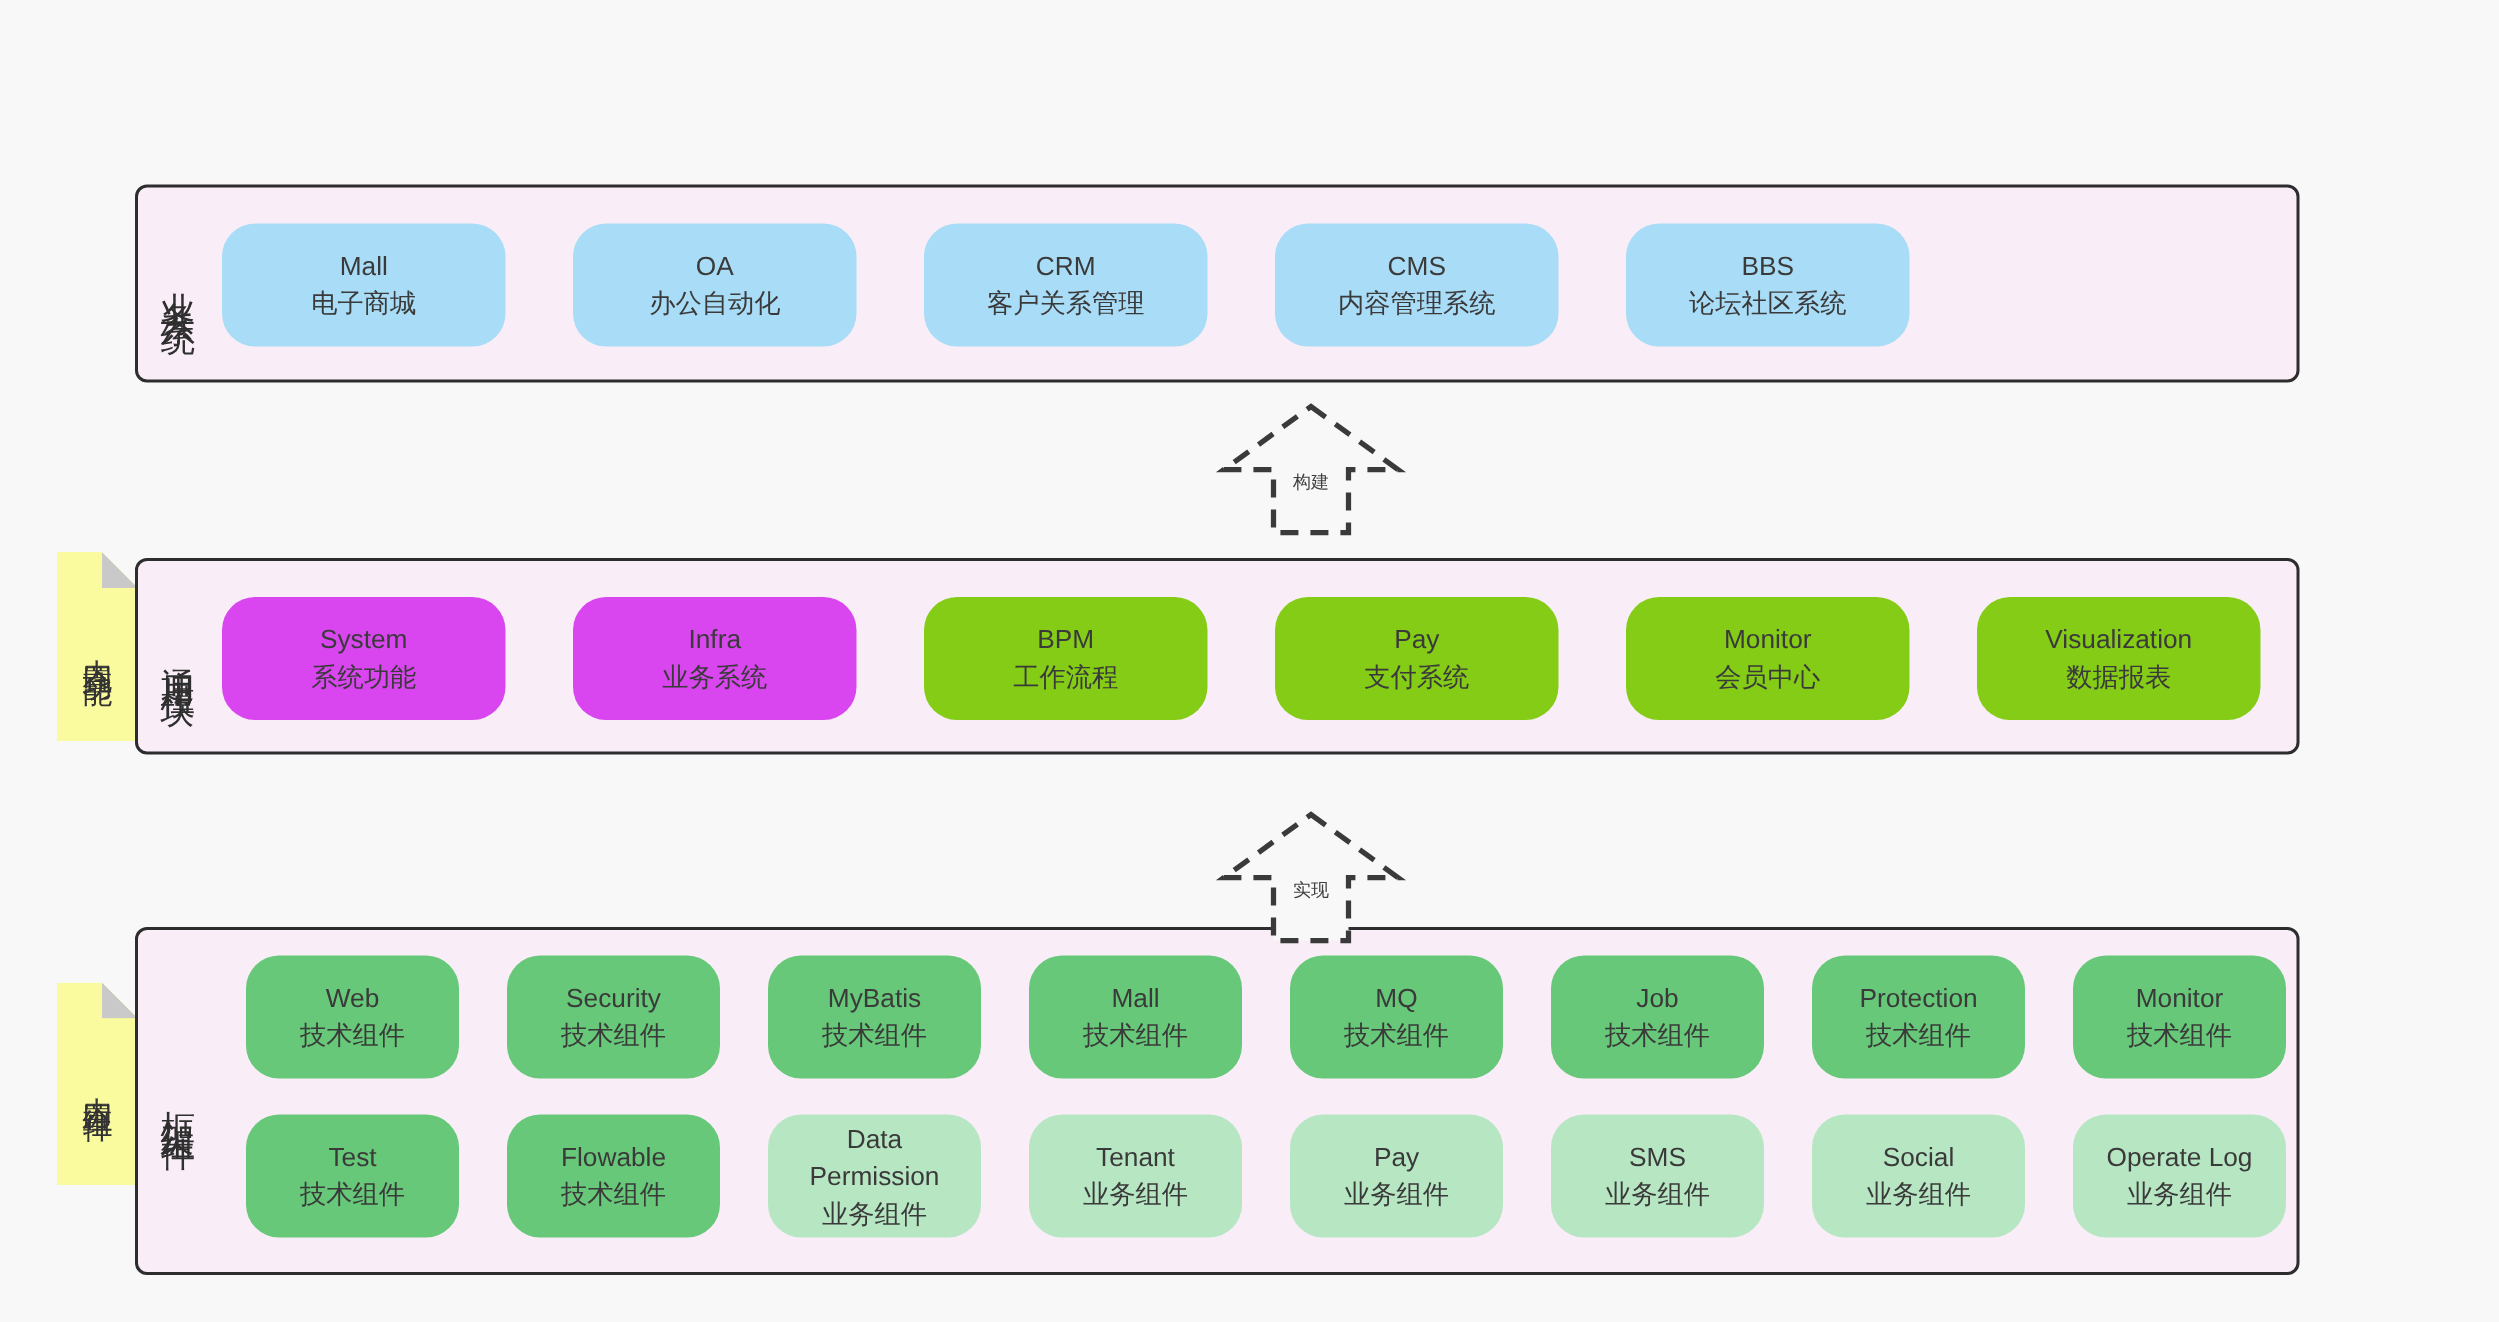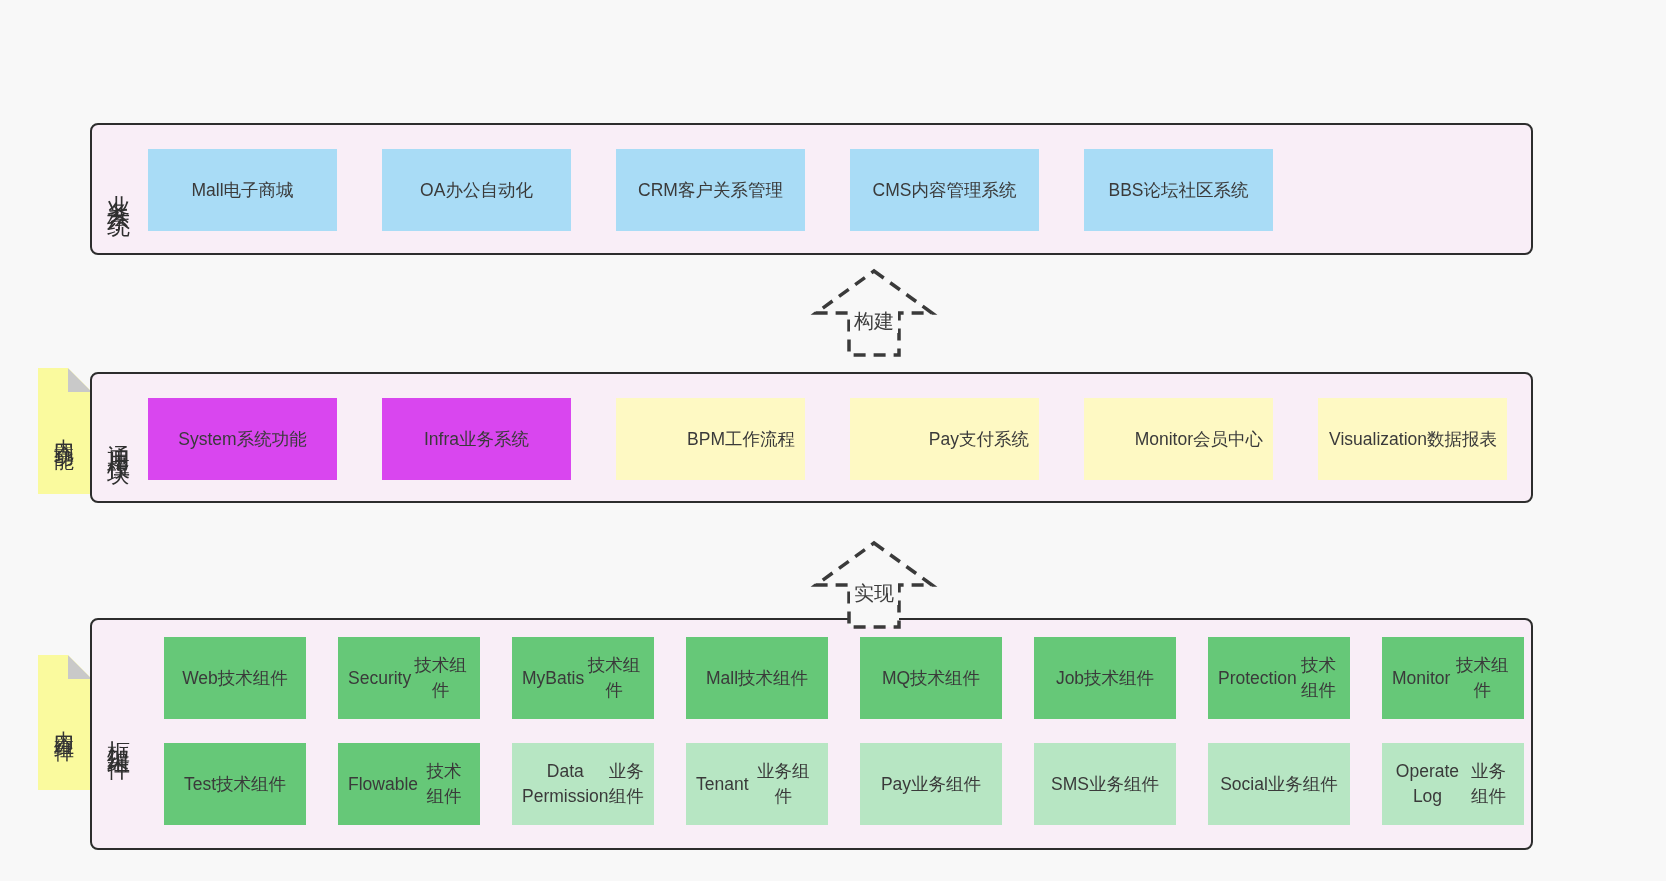--- a/index.html
+++ b/index.html
@@ -50,38 +50,38 @@
     display: flex;
   }
   .row-wide { gap: 45px; top: 24px; }
   .row-narrow { gap: 32px; padding-left: 16px; }
   .row-components-1 { top: 17px; }
   .row-components-2 { top: 123px; }
 
   
   .box {
     height: 82px;
-    border-radius: 0;
+    border-radius: 22px;
     display: flex;
-    flex-direction: row;
+    flex-direction: column;
     align-items: center;
     justify-content: center;
     text-align: center;
     font-size: 17.5px;
     line-height: 25px;
     color: #3a3a3a;
     box-sizing: border-box;
     padding: 0 10px;
     flex: 0 0 auto;
   }
   .row-wide .box { width: 189px; }
   .row-narrow .box { width: 142px; }
   .box-blue        { background: #a9dcf6; }
   .box-red         { background: #d946ef; }
-  .box-pink        { background: #fef9c3; justify-content: flex-end; }
+  .box-pink        { background: #84cc16; }
   .box-green-dark  { background: #66c878; }
   .box-green-light { background: #b7e6c3; }
 
   
   .tab {
     position: absolute;
     left: 38px;
     width: 54px;
     background: #fafa9e;
     clip-path: polygon(0 0, calc(100% - 24px) 0, 100% 24px, 100% 100%, 0 100%);
@@ -126,21 +126,21 @@
     stroke-width: 3.5;
     stroke-dasharray: 12 8;
   }
   .arrow-label {
     position: absolute;
     left: 50%;
     top: 41px;
     transform: translateX(-50%);
     background: #f8f8f8;
     padding: 1px 4px;
-    font-size: 20px;
+    font-size: 12px;
     line-height: 22px;
     color: #3f3f3f;
     white-space: nowrap;
   }
 </style>
 </head>
 <body>
 
 <div class="page">
 

